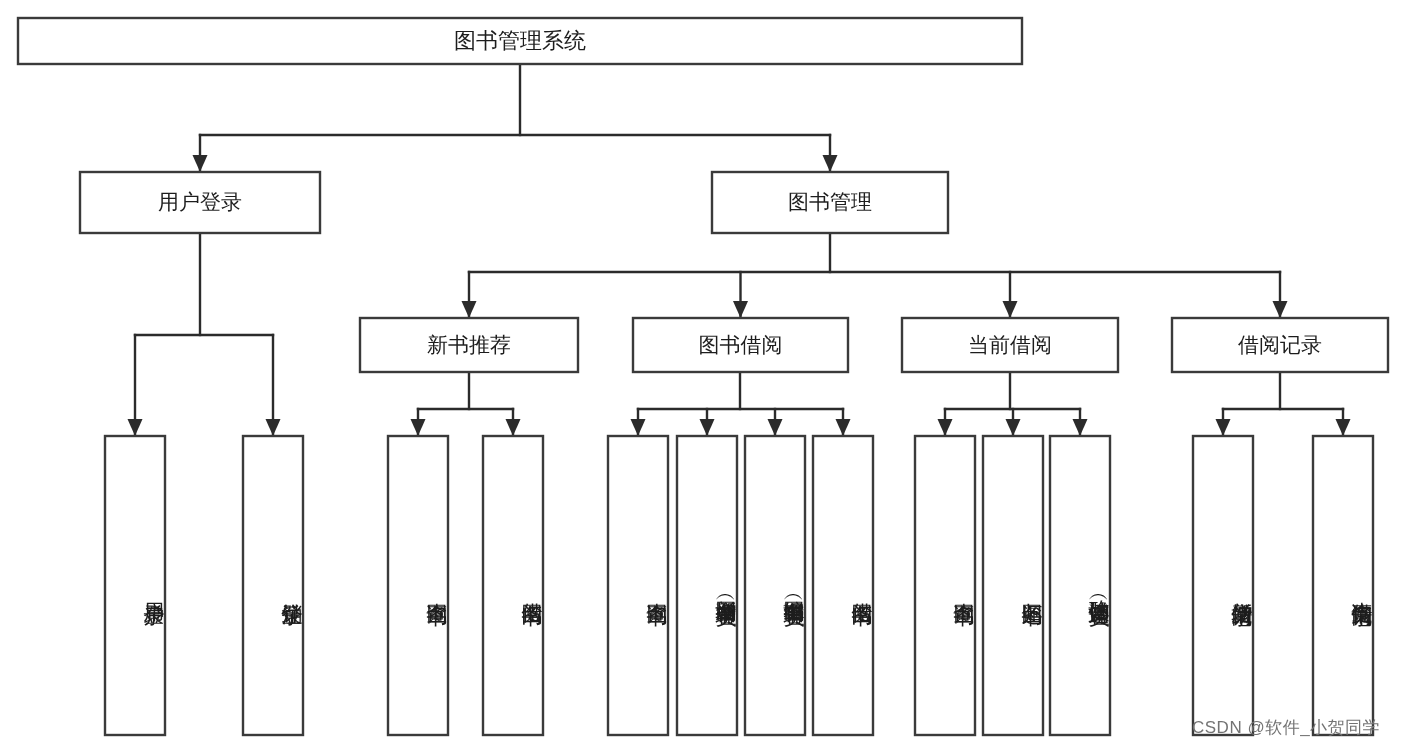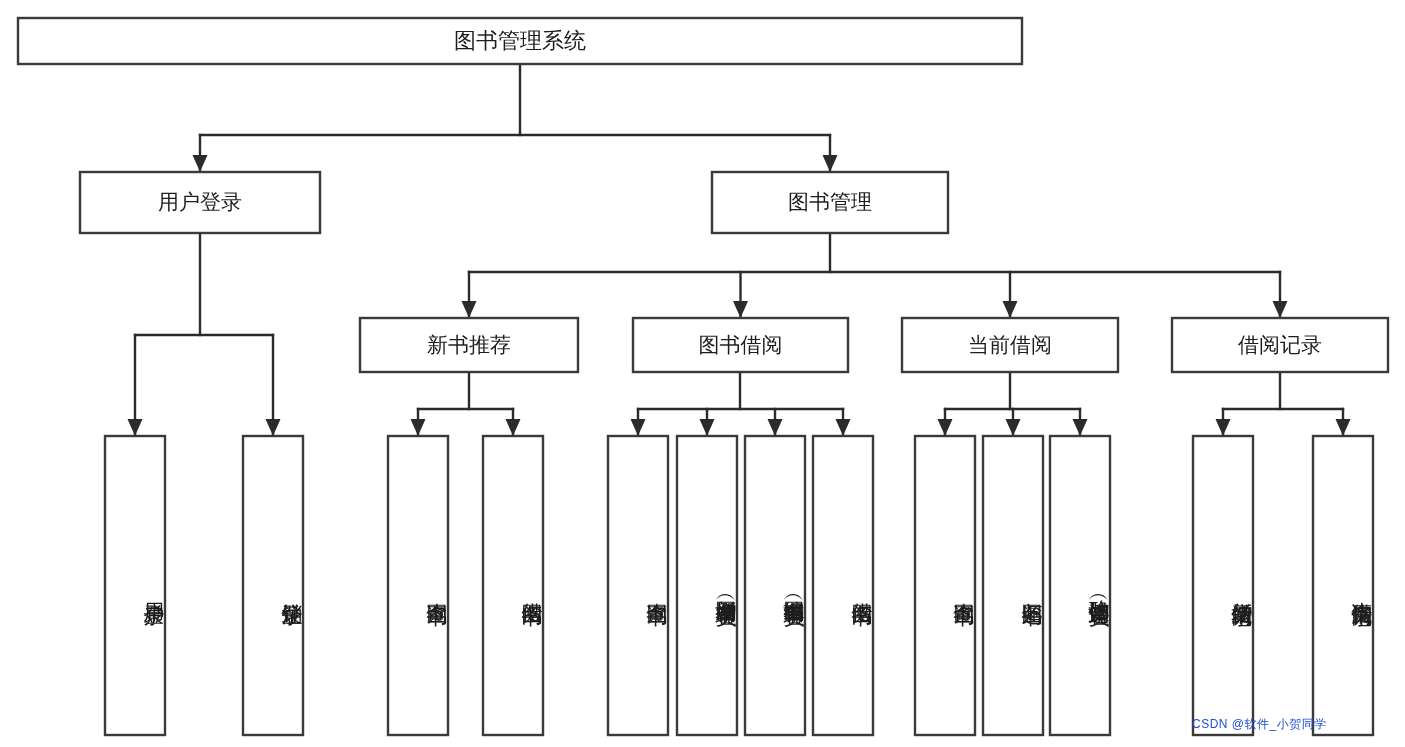--- a/index.html
+++ b/index.html
@@ -67,22 +67,22 @@
     letter-spacing: 1px;
     display: flex;
     align-items: flex-start;
     justify-content: center;
     white-space: nowrap;
     pointer-events: none;
   }
   .watermark {
     position: absolute;
     font-family: "Liberation Sans", "DejaVu Sans", sans-serif;
-    font-size: 12px;
-    color: #1d4ed8;
+    font-size: 17px;
+    color: #737373;
     white-space: nowrap;
     letter-spacing: 0.5px;
   }
 </style>
 </head>
 <body>
 
 <div id="diagram-root">
 
   <svg class="diagram-canvas" viewBox="0 0 1405 747">

